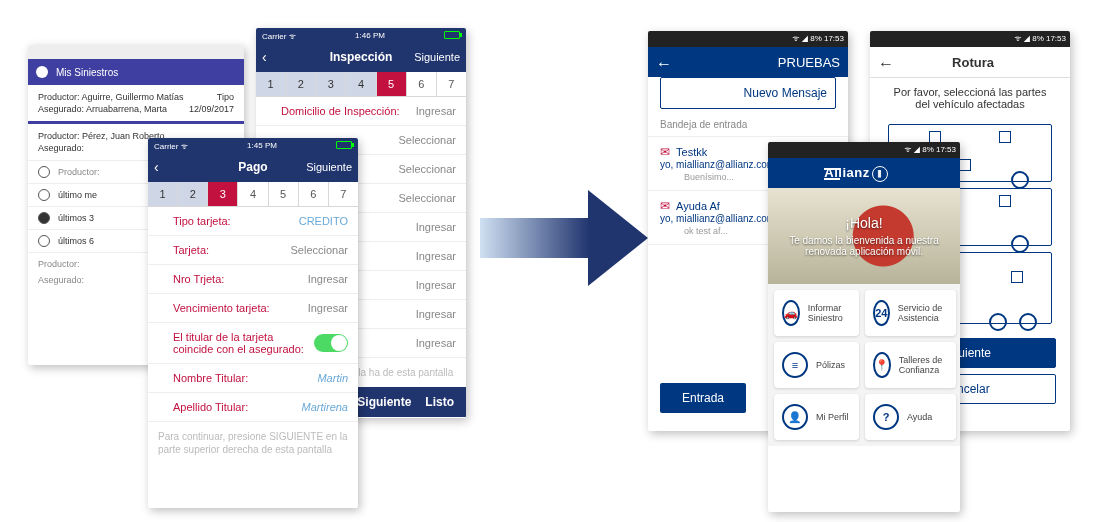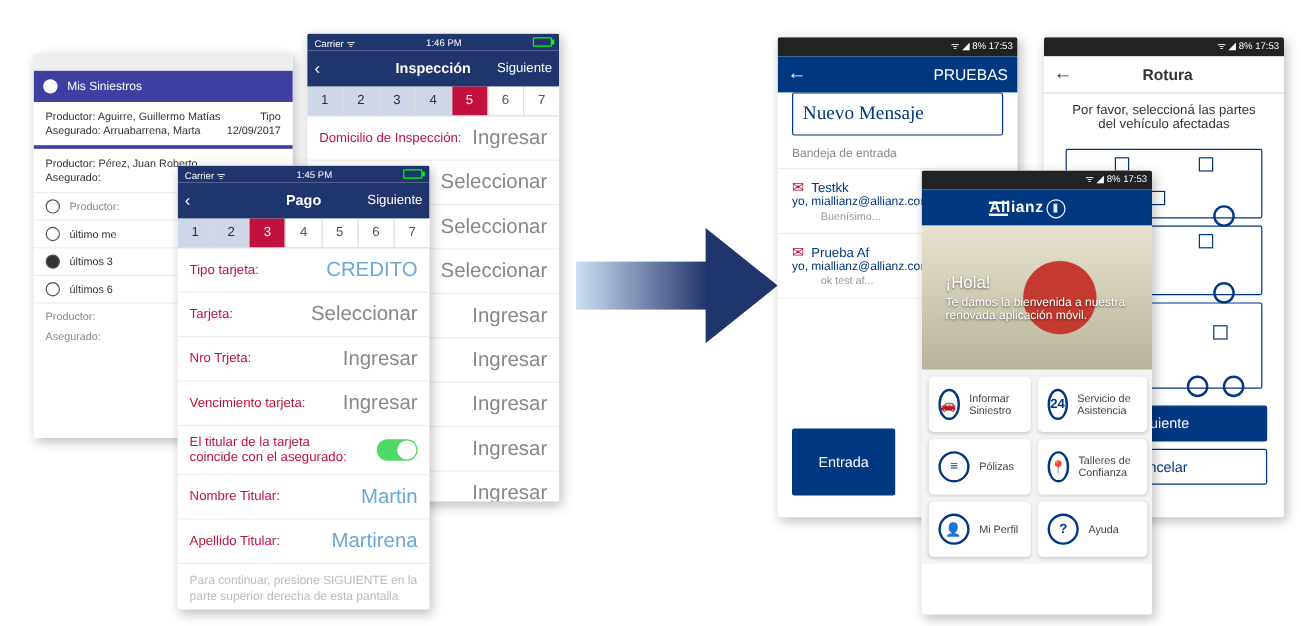--- a/index.html
+++ b/index.html
@@ -32,23 +32,23 @@
   
   .stepper{display:flex;border-bottom:1px solid var(--light-border);}
   .stepper .step{flex:1;text-align:center;padding:6px 0;border-right:1px solid var(--light-border);background:#fff;font-size:11px;}
   .stepper .step:last-child{border-right:none;}
   .stepper .step.past{background:#cfd6e6;color:#333;}
   .stepper .step.active{background:var(--crimson);color:#fff;}
   .stepper .step.future{background:#fff;color:#555;}
 
   
   .row{display:flex;justify-content:space-between;align-items:center;padding:8px 10px;border-bottom:1px solid #eee;}
-  .row .lab{color:var(--crimson);font-size:11px;max-width:65%;}
-  .row .val{color:var(--grey-text);font-size:17px;text-align:center;}
-  .row .val.blue{color:#6aa9d8;}
+  .row .lab{color:var(--crimson);font-size:11px;max-width:65%;margin-left:15px;}
+  .row .val{color:var(--grey-text);font-size:11px;text-align:center;}
+  .row .val.blue{color:#6aa9d8;font-style:italic;}
   .row .val.link{color:#6aa9d8;}
   .hint{color:#bbb;font-size:10px;padding:8px 10px;line-height:1.3;}
 
   
   .switch{width:34px;height:18px;border-radius:9px;background:var(--switch-green);position:relative;}
   .switch::after{content:"";position:absolute;right:1px;top:1px;width:16px;height:16px;border-radius:50%;background:#fff;}
 
   .footer-bar{background:var(--navy);color:#fff;display:flex;justify-content:flex-end;gap:14px;padding:8px 12px;font-weight:600;font-size:12px;}
 
   
@@ -70,41 +70,41 @@
   .arrow .head{display:inline-block;width:0;height:0;border-top:48px solid transparent;border-bottom:48px solid transparent;border-left:60px solid var(--navy);vertical-align:middle;margin-left:-2px;}
 
   
   .and-status{height:16px;background:#222;color:#fff;font-size:8px;text-align:right;padding:0 4px;line-height:16px;}
   .and-header{height:30px;background:var(--allianz);color:#fff;display:flex;align-items:center;padding:0 8px;font-size:13px;}
   .and-header .title{flex:1;text-align:right;}
   .and-header .back{font-size:16px;margin-right:6px;}
 
   
   .msgs .section{font-weight:600;font-size:13px;padding:10px;}
-  .btn-outline{border:1px solid var(--allianz);color:var(--allianz);text-align:left;padding:8px;margin:0 12px 10px;border-radius:2px;font-size:16px;font-family:Liberation Serif, serif;}
+  .btn-outline{border:1px solid var(--allianz);color:var(--allianz);text-align:right;padding:8px;margin:0 12px 10px;border-radius:2px;font-size:12px;}
   .small-label{color:#888;font-size:10px;padding:0 12px 6px;border-bottom:1px solid #eee;}
   .msg{padding:8px 12px;border-bottom:1px solid #eee;}
   .msg .icn{color:var(--crimson);margin-right:6px;font-size:12px;}
   .msg .subj{color:var(--allianz);font-size:11px;}
   .msg .from{color:var(--allianz);font-size:10px;display:block;}
   .msg .preview{color:#999;font-size:9px;margin-left:24px;}
-  .btn-solid{background:var(--allianz);color:#fff;text-align:center;padding:21px;margin:12px;border-radius:2px;font-size:12px;}
+  .btn-solid{background:var(--allianz);color:#fff;text-align:center;padding:8px;margin:12px;border-radius:2px;font-size:12px;}
 
   
   .rotura .instr{text-align:center;font-size:11px;padding:8px 20px;color:#333;}
   .carbox{border:1px solid var(--allianz);height:56px;margin:6px 18px;border-radius:2px;position:relative;}
   .chk{position:absolute;width:10px;height:10px;border:1px solid var(--allianz);background:#fff;}
   .wheel{position:absolute;width:14px;height:14px;border:2px solid var(--allianz);border-radius:50%;}
   .btn-pair{display:flex;flex-direction:column;gap:6px;padding:8px 14px;}
   .btn-pair .b{border:1px solid var(--allianz);padding:7px;text-align:center;font-size:12px;border-radius:2px;}
   .btn-pair .b.solid{background:var(--allianz);color:#fff;}
 
   
   .home .welcome{background:var(--allianz);color:#fff;padding:10px;display:flex;justify-content:space-between;align-items:center;font-size:11px;}
-  .home .hero{height:120px;display:flex;align-items:center;justify-content:center;color:#fff;background:
+  .home .hero{height:96px;display:flex;align-items:center;justify-content:center;color:#fff;text-align:center;background:
      radial-gradient(circle at 60% 50%, #c43a2f 0 30px, transparent 31px),
      linear-gradient(#e8e2d0,#b8b49a);padding:0 20px;font-size:10px;position:relative;}
   .home .hero .txt{text-shadow:0 1px 2px rgba(0,0,0,.6);}
   .home .hero .h1{font-size:14px;margin-bottom:4px;}
   .tiles{display:grid;grid-template-columns:1fr 1fr;gap:6px;padding:6px;background:#f4f4f4;}
   .tile{background:#fff;border-radius:4px;box-shadow:0 1px 3px rgba(0,0,0,.15);padding:10px 8px;display:flex;align-items:center;gap:8px;font-size:9px;color:#444;}
   .tile .ci{width:22px;height:22px;border:2px solid var(--allianz);border-radius:50%;display:flex;align-items:center;justify-content:center;color:var(--allianz);font-size:11px;font-weight:bold;}
   .ham{width:16px;height:2px;background:#fff;position:relative;}
   .ham::before,.ham::after{content:"";position:absolute;left:0;width:16px;height:2px;background:#fff;}
   .ham::before{top:-5px;} .ham::after{top:5px;}
@@ -287,21 +287,21 @@
       <span class="title">PRUEBAS</span>
     </div>
     <div class="btn-outline">Nuevo Mensaje</div>
     <div class="small-label">Bandeja de entrada</div>
     <div class="msg">
       <span class="icn">✉</span><span class="subj">Testkk</span>
       <span class="from">yo, miallianz@allianz.com.</span>
       <span class="preview">Buenísimo...</span>
     </div>
     <div class="msg">
-      <span class="icn">✉</span><span class="subj">Prueba Af</span>
+      <span class="icn">✉</span><span class="subj">Ayuda Af</span>
       <span class="from">yo, miallianz@allianz.com.</span>
       <span class="preview">ok test af...</span>
     </div>
     <div style="flex:1"></div>
     <div class="btn-solid" style="position:absolute;bottom:6px;left:0;right:90px;">Entrada</div>
   </div>
 
   <div class="phone rotura" style="top:31px;left:870px;width:200px;height:400px;">
     <div class="and-status">ᯤ ◢ <span>8% 17:53</span></div>
     <div class="and-header" style="background:#fff;color:#333;border-bottom:1px solid #ddd;">

